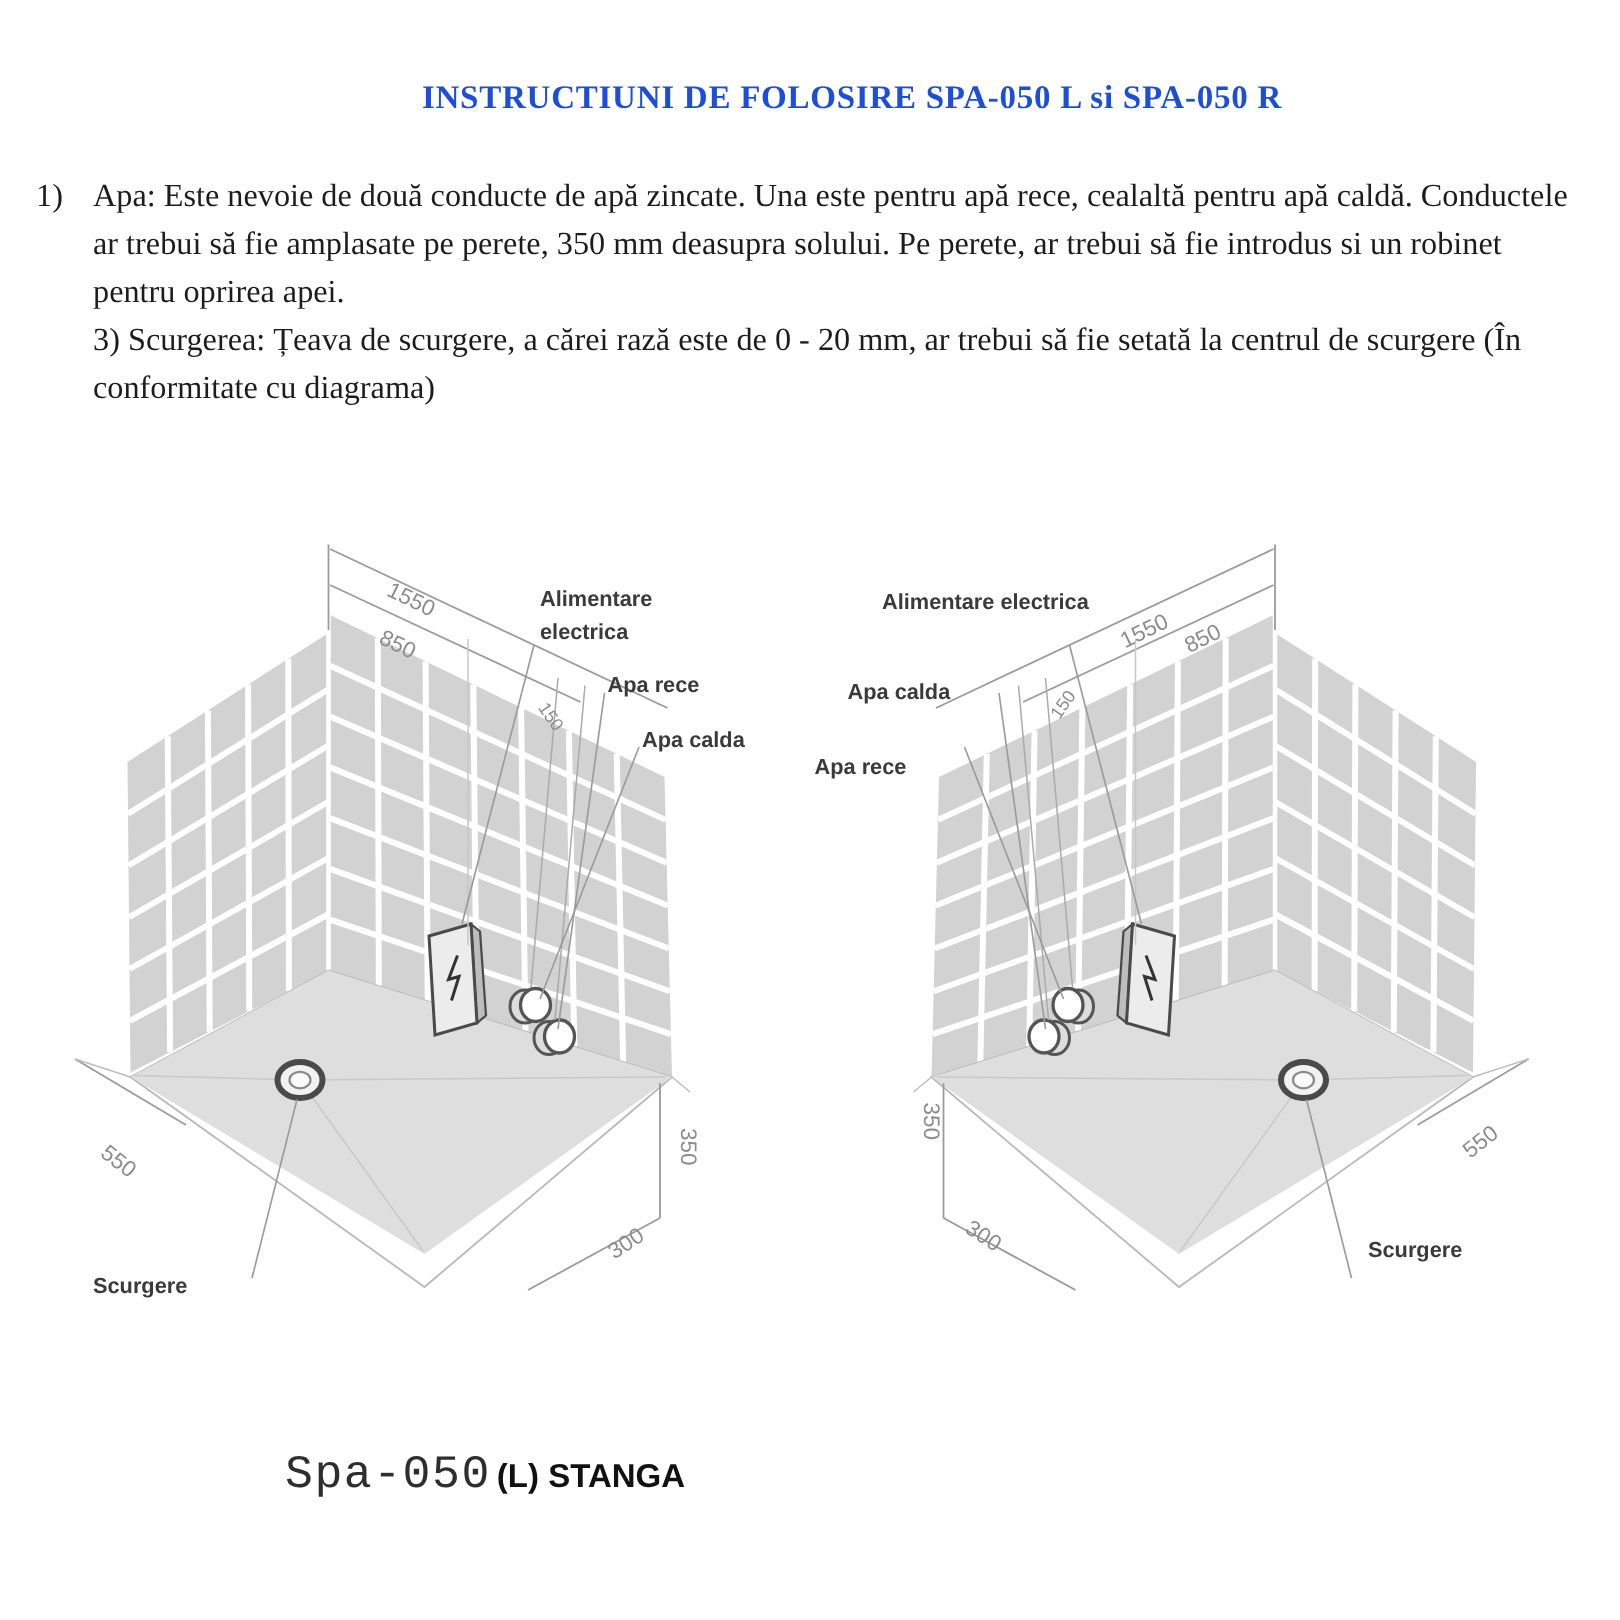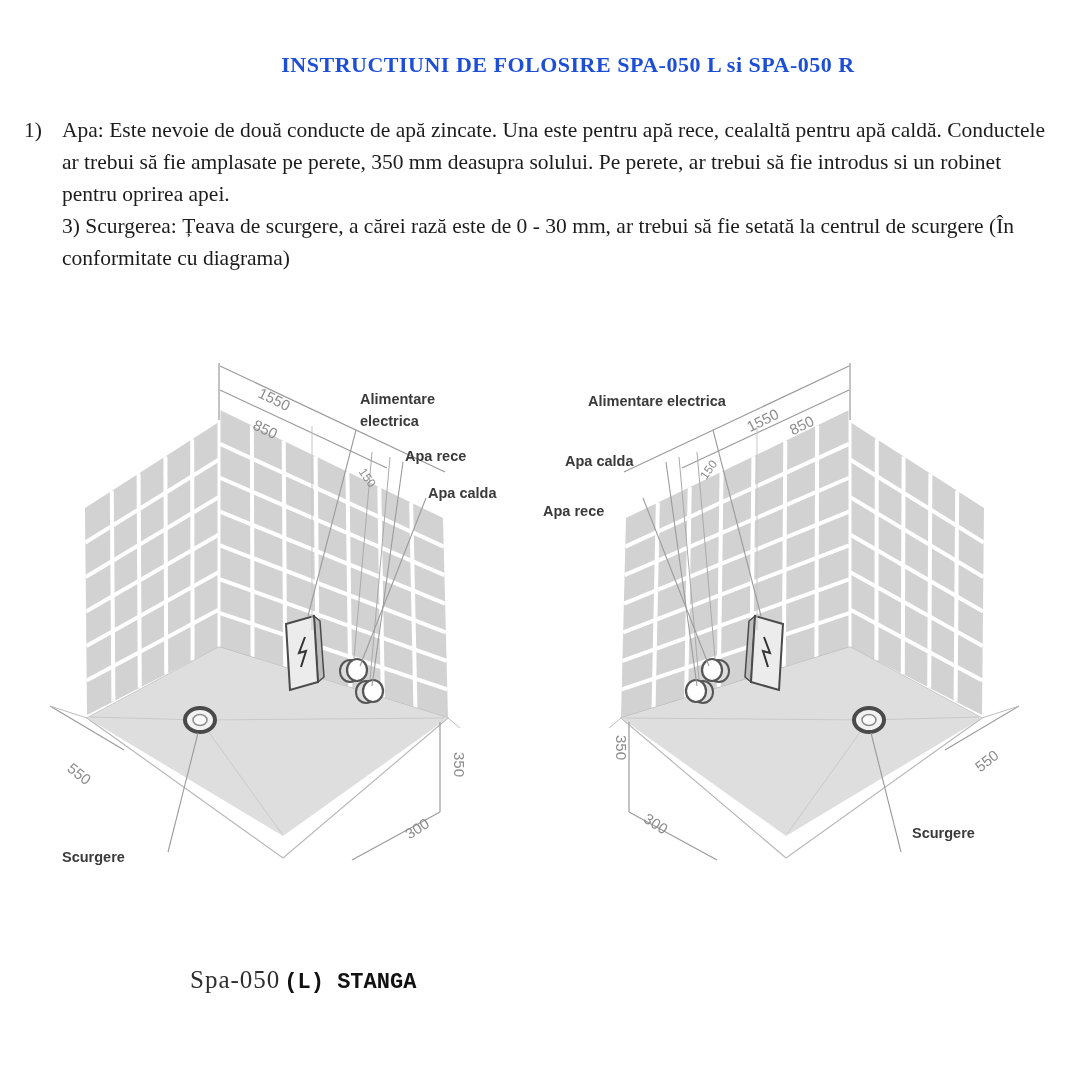--- a/index.html
+++ b/index.html
@@ -15,38 +15,38 @@
   .diagram{position:absolute;top:360px;width:500px;height:560px;}
   #diagram-left{left:20px;}
   #diagram-right{left:540px;}
   svg text{font-family:"Liberation Sans",sans-serif;}
   .ann{font-size:14.5px;font-weight:bold;fill:#3a3a3a;}
   .dim{font-size:15px;fill:#8c8c8c;}
   .dim-sm{font-size:12px;fill:#8c8c8c;}
   .caption{position:absolute;top:966px;white-space:nowrap;}
   #caption-left{left:190px;}
   #caption-right{left:728px;}
-  .cap-model{font-family:Liberation Serif, serif;font-size:25px;color:#2e2e2e;letter-spacing:1px;}
-  .cap-side{font-family:Liberation Mono, monospace;font-size:22px;font-weight:bold;color:#111;margin-left:4px;text-align:center;}
+  .cap-model{font-family:Liberation Mono, monospace;font-size:31px;color:#2e2e2e;letter-spacing:1px;}
+  .cap-side{font-family:Liberation Sans, sans-serif;font-size:22px;font-weight:bold;color:#111;margin-left:4px;text-align:center;}
 </style>
 </head>
 <body>
 
 <div id="page">
 
   <div id="doc-title">INSTRUCTIUNI DE FOLOSIRE SPA-050 L si SPA-050 R</div>
 
   <div id="instructions">
     <div class="para hanging">
       <span class="marker">1)</span>
       <span>Apa: Este nevoie de două conducte de apă zincate. Una este pentru apă rece, cealaltă pentru apă caldă. Conductele ar trebui să fie amplasate pe perete, 350 mm deasupra solului. Pe perete, ar trebui să fie introdus si un robinet pentru oprirea apei.</span>
     </div>
     <div class="para">
       <span class="marker">3)</span>
-      <span>Scurgerea: Țeava de scurgere, a cărei rază este de 0 - 30 mm, ar trebui să fie setată la centrul de scurgere (În conformitate cu diagrama)</span>
+      <span>Scurgerea: Țeava de scurgere, a cărei rază este de 0 - 20 mm, ar trebui să fie setată la centrul de scurgere (În conformitate cu diagrama)</span>
     </div>
   </div>
 
   <svg id="diagram-left" class="diagram" viewBox="0 0 500 560">
     <g id="diagram-left-geo">
 
       <g>
           <polygon points="199,62 65,148 67,355 199,287" fill="#d2d2d2"></polygon>
           <line x1="172.2" y1="79.2" x2="172.6" y2="300.6" stroke="#ffffff" stroke-width="4"></line>
           <line x1="145.4" y1="96.4" x2="146.2" y2="314.2" stroke="#ffffff" stroke-width="4"></line>

